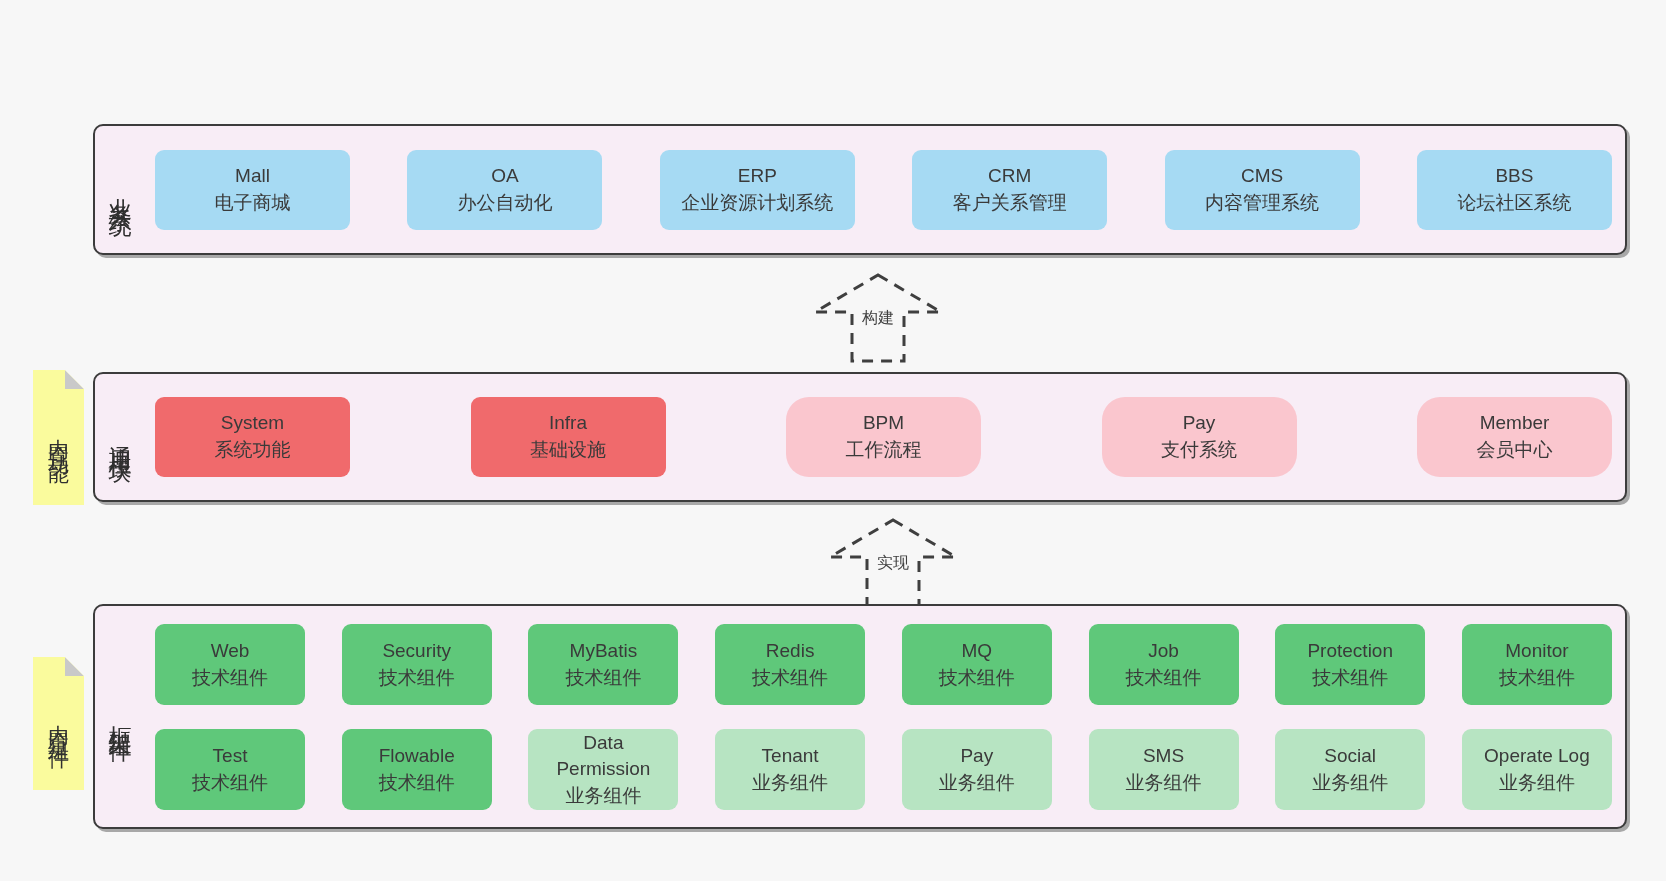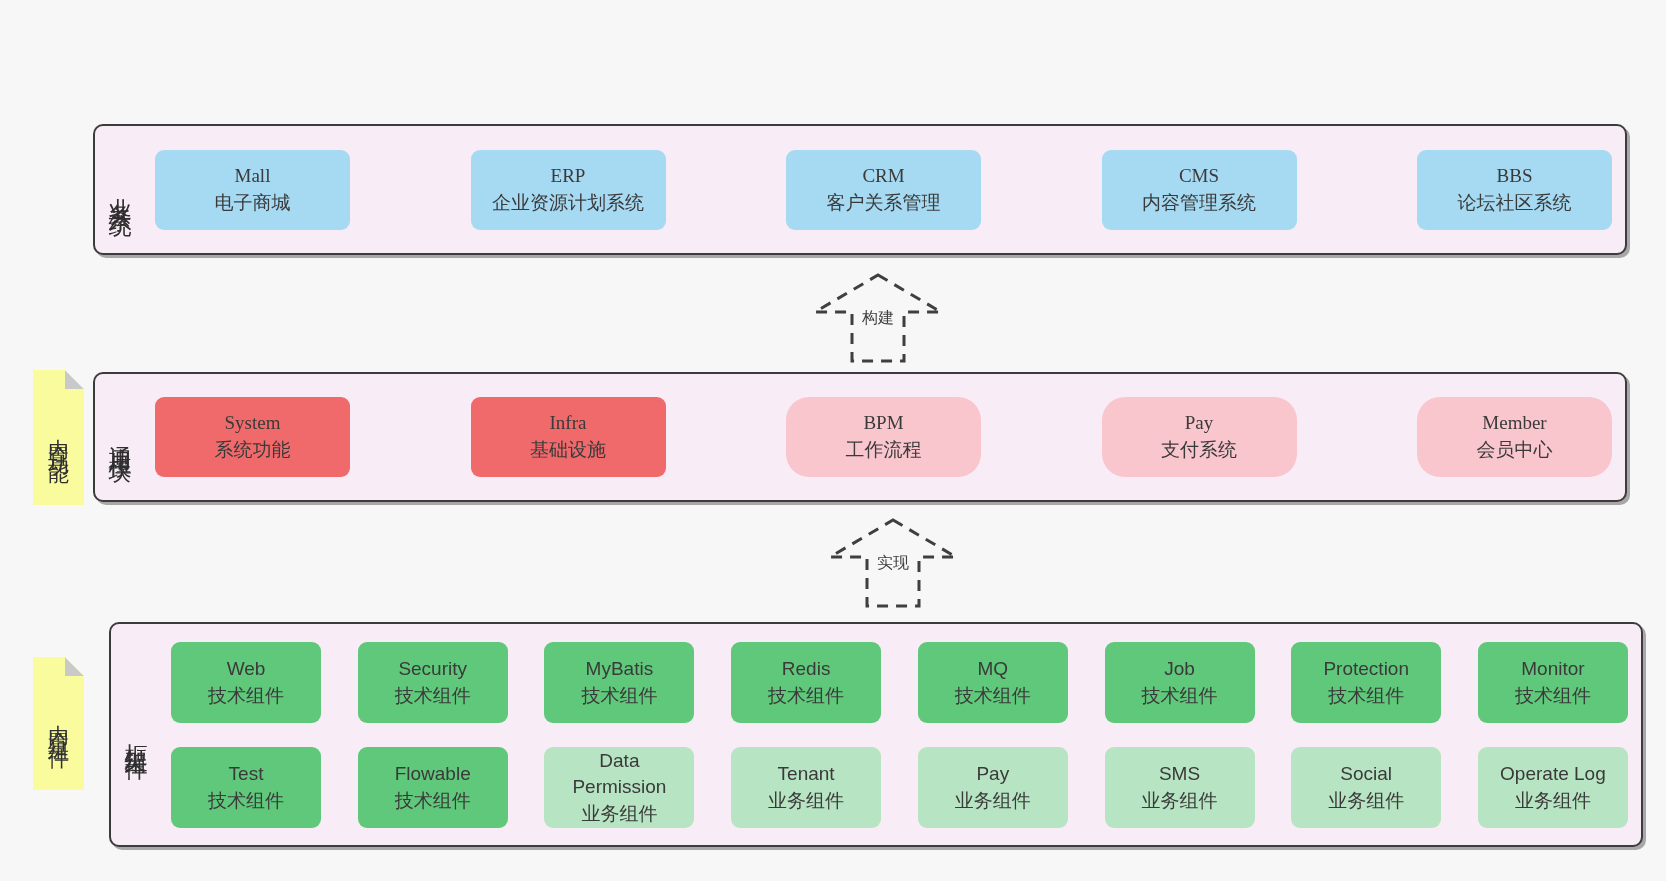--- a/index.html
+++ b/index.html
@@ -23,21 +23,21 @@
     width: 1534px;
     box-sizing: border-box;
     background: var(--band-bg, #f8edf6);
     border: 2px solid var(--band-border, #3c3c3c);
     border-radius: 10px;
     box-shadow: 3px 3px 0 rgba(70,70,70,0.45);
     display: flex;
   }
   #band-business  { top: 124px; height: 131px; }
   #band-modules   { top: 372px; height: 130px; align-items: center; }
-  #band-framework { top: 622px; height: 225px; margin-left: 16px; }
+  #band-framework { top: 604px; height: 225px; }
 
   .band-label {
     width: 52px;
     flex: 0 0 52px;
     display: flex;
     align-items: center;
     justify-content: center;
     writing-mode: vertical-rl;
     text-orientation: upright;
     font-size: 23px;
@@ -70,21 +70,21 @@
     border-radius: 9px;
     display: flex;
     flex-direction: column;
     align-items: center;
     justify-content: center;
     text-align: center;
     font-size: 19px;
     line-height: 1.4;
     padding: 0 10px;
   }
-  .box-six   { width: 195px; height: 80px; font-family: Liberation Serif, serif; }
+  .box-six   { width: 195px; height: 80px; }
   .box-eight { width: 150px; height: 81px; }
 
   .c-blue       { background: var(--blue, #a6daf3); }
   .c-red        { background: var(--red, #f06a6c); }
   .c-pink       { background: var(--pink, #fac6ce); border-radius: 23px; }
   .c-green      { background: var(--green, #5fc87a); }
   .c-lightgreen { background: var(--light-green, #b7e4c2); }
 
   
   .note {
@@ -147,20 +147,24 @@
 <body>
 
 <div class="band" id="band-business">
   <div class="band-label">业务系统</div>
   <div class="band-content">
     <div class="box box-six c-blue">
       <span>Mall</span>
       <span>电子商城</span>
     </div>
     <div class="box box-six c-blue">
+      <span>OA</span>
+      <span>办公自动化</span>
+    </div>
+    <div class="box box-six c-blue">
       <span>ERP</span>
       <span>企业资源计划系统</span>
     </div>
     <div class="box box-six c-blue">
       <span>CRM</span>
       <span>客户关系管理</span>
     </div>
     <div class="box box-six c-blue">
       <span>CMS</span>
       <span>内容管理系统</span>

